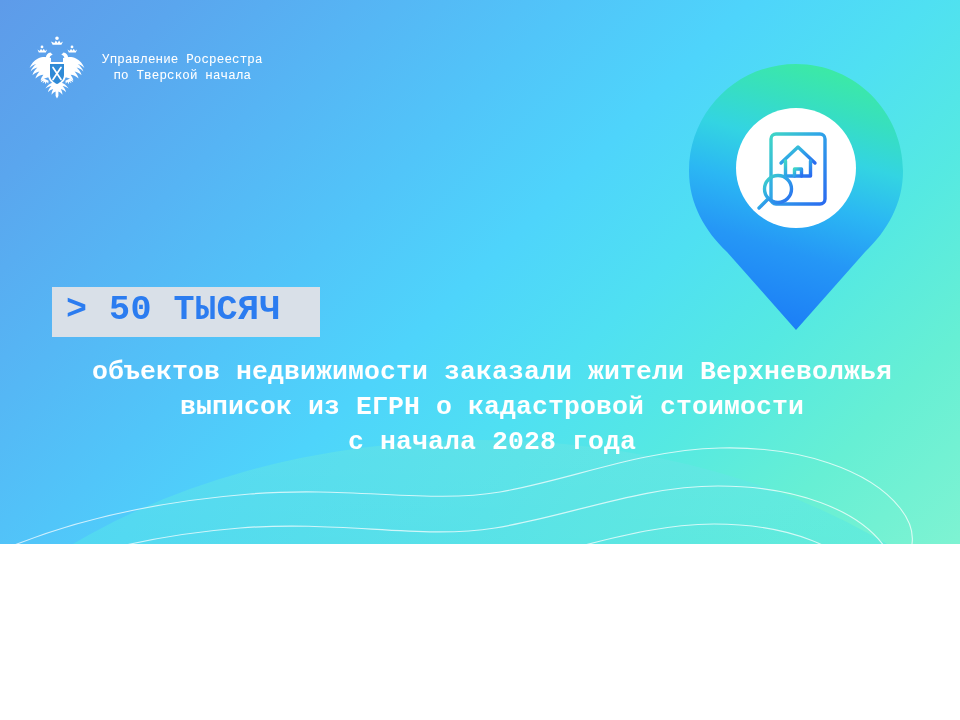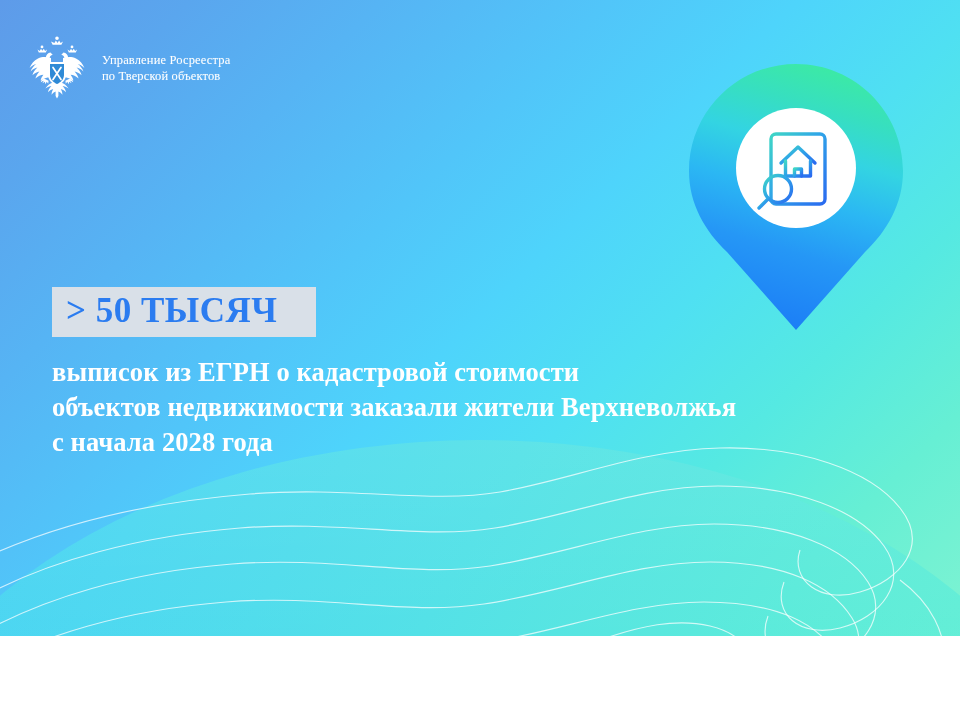--- a/index.html
+++ b/index.html
@@ -4,35 +4,36 @@
 <title>Rosreestr Infographic</title>
 <style>
   html, body {
     margin: 0;
     padding: 0;
     background: #ffffff;
   }
   #poster {
     position: relative;
     width: 960px;
-    height: 636px;
+    height: 544px;
     overflow: hidden;
-    font-family: Liberation Serif, serif;
+    font-family: Liberation Mono, monospace;
     
     background:
       linear-gradient(135deg,
         #5e9be9 0%,
         #5aa6ee 12%,
         #56b4f4 24%,
         #51c5f9 38%,
         #4ed4fb 50%,
         #4fe0f2 62%,
         #55e9e2 74%,
         #66efd4 86%,
         #7ef3d2 100%);
+    text-align: center;
   }
 
   
   .hill {
     position: absolute;
     left: -14%;
     top: 440px;
     width: 128%;
     height: 900px;
     border-radius: 50% 50% 0 0 / 46% 46% 0 0;
@@ -179,29 +180,29 @@
 
       <path d="M28 32 h14 v10.8 c0 4.8 -3.6 7.7 -7 9.3 c-3.4 -1.6 -7 -4.5 -7 -9.3 z" fill="#2f8ad6"></path>
 
       <g stroke="#ffffff" stroke-width="1.7" stroke-linecap="round">
         <line x1="31" y1="35.5" x2="39" y2="47.5"></line>
         <line x1="39" y1="35.5" x2="31" y2="47.5"></line>
       </g>
     </svg>
     <div class="logo-text">
       <div>Управление Росреестра</div>
-      <div>по Тверской объектов</div>
+      <div>по Тверской начала</div>
     </div>
   </div>
 
   <div class="badge">&gt; 50 ТЫСЯЧ</div>
 
   <div class="body-copy">
+    <span class="line">объектов недвижимости заказали жители Верхневолжья</span>
     <span class="line">выписок из ЕГРН о кадастровой стоимости</span>
-    <span class="line">объектов недвижимости заказали жители Верхневолжья</span>
     <span class="line">с начала 2028 года</span>
   </div>
 
   <svg class="pin" viewBox="0 0 214 266">
     <defs>
       <linearGradient id="pinGrad" x1="0.62" y1="0" x2="0.38" y2="1">
         <stop offset="0%" stop-color="#3ceaa4"></stop>
         <stop offset="16%" stop-color="#37dfc0"></stop>
         <stop offset="32%" stop-color="#33d4e2"></stop>
         <stop offset="50%" stop-color="#2bb7f3"></stop>

